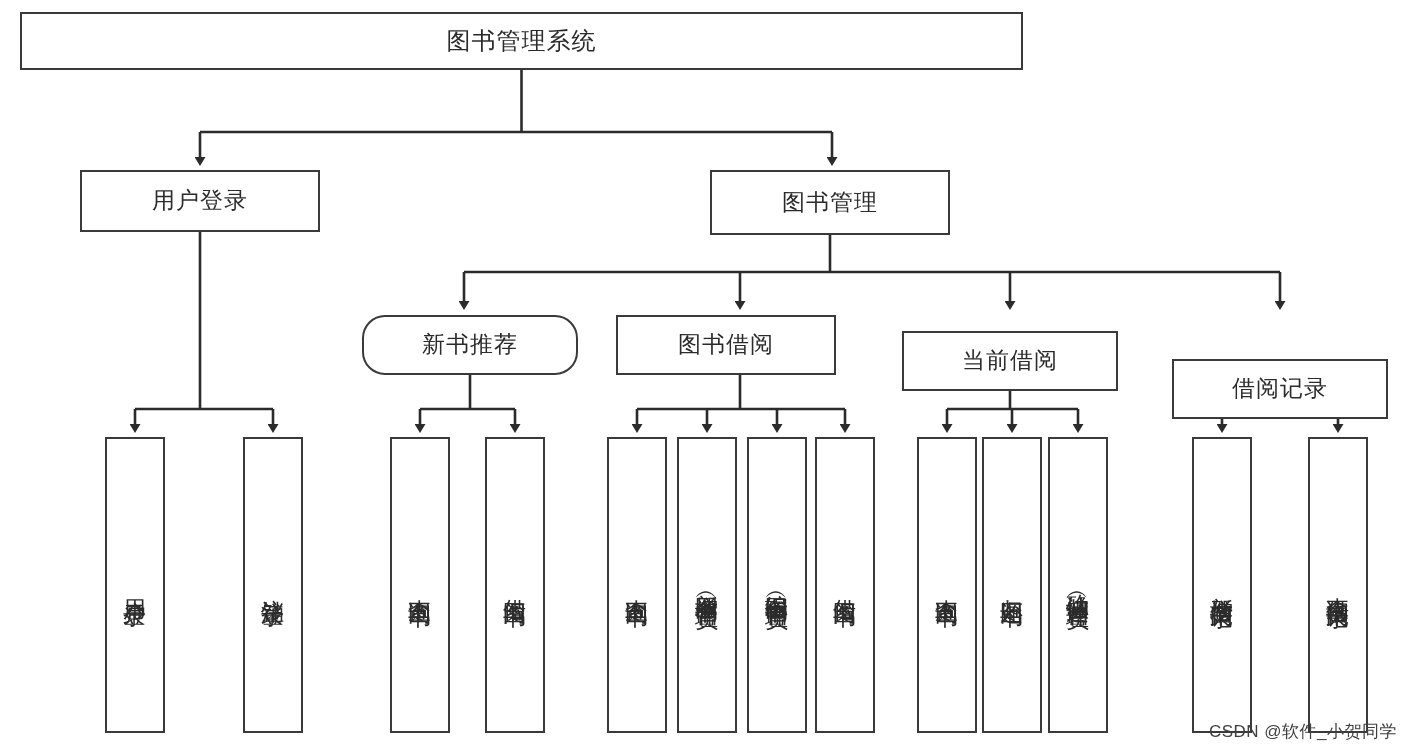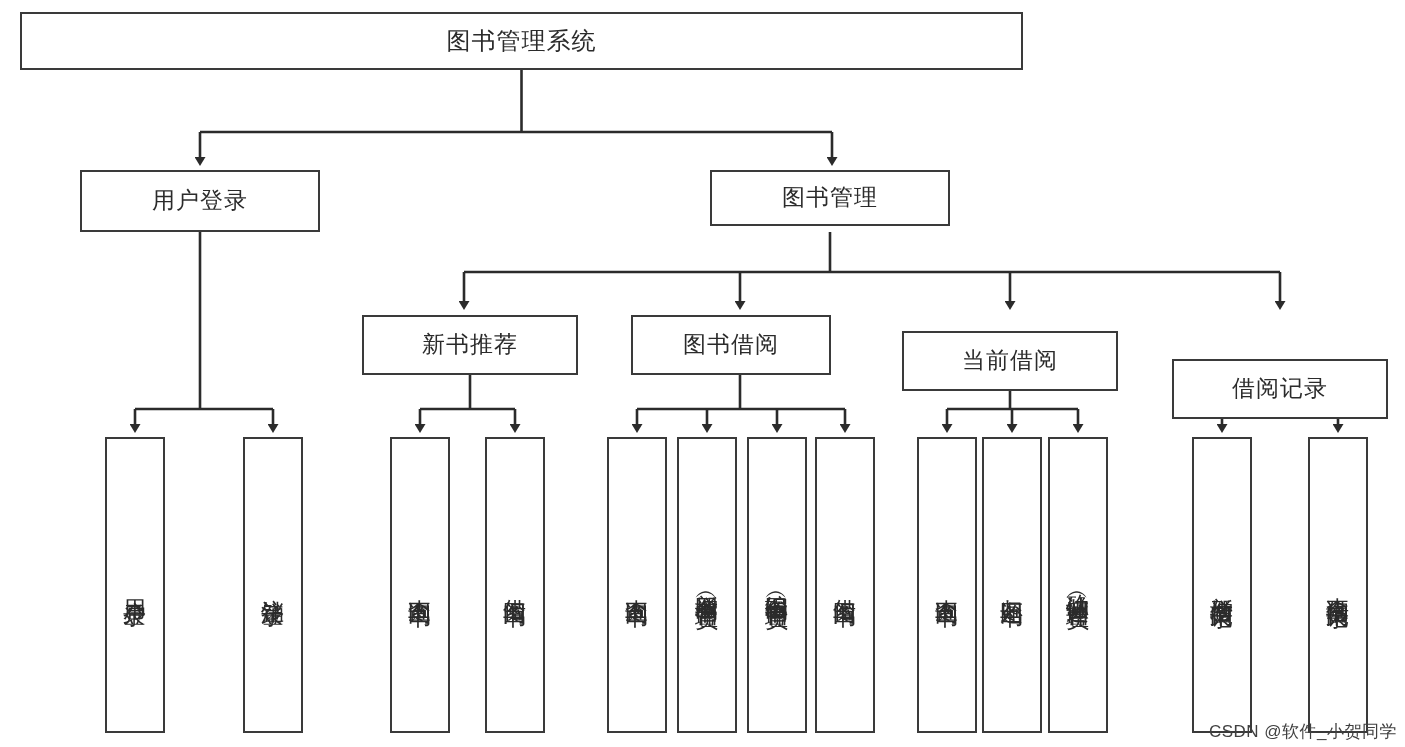--- a/index.html
+++ b/index.html
@@ -115,24 +115,24 @@
       <path d="M1280,375 L1280,409"></path>
       <path d="M1222,409 L1338,409"></path>
       <path d="M1222,409 L1222,425" marker-end="url(#arrow)"></path>
       <path d="M1338,409 L1338,425" marker-end="url(#arrow)"></path>
     </g>
   </svg>
 
   <div class="node root h" style="left:20px; top:12px; width:1003px; height:58px;">图书管理系统</div>
 
   <div class="node h" style="left:80px; top:170px; width:240px; height:62px;">用户登录</div>
-  <div class="node h" style="left:710px; top:170px; width:240px; height:56px;">图书管理</div>
+  <div class="node h" style="left:710px; top:170px; width:240px; height:65px;">图书管理</div>
 
-  <div class="node h" style="left:362px; top:315px; width:216px; height:60px;">新书推荐</div>
-  <div class="node h" style="left:631px; top:315px; width:200px; height:60px;">图书借阅</div>
+  <div class="node h" style="left:362px; top:315px; width:216px; height:60px;border-radius:23px;">新书推荐</div>
+  <div class="node h" style="left:616px; top:315px; width:220px; height:60px;">图书借阅</div>
   <div class="node h" style="left:902px; top:315px; width:216px; height:60px;margin-top:16px;">当前借阅</div>
   <div class="node h" style="left:1172px; top:315px; width:216px; height:60px;margin-top:44px;">借阅记录</div>
 
   <div class="node leaf" style="left:105px; top:437px; width:60px; height:296px;">
     <span class="vtext">用户登录</span>
   </div>
   <div class="node leaf" style="left:243px; top:437px; width:60px; height:296px;">
     <span class="vtext">注销登录</span>
   </div>
 

